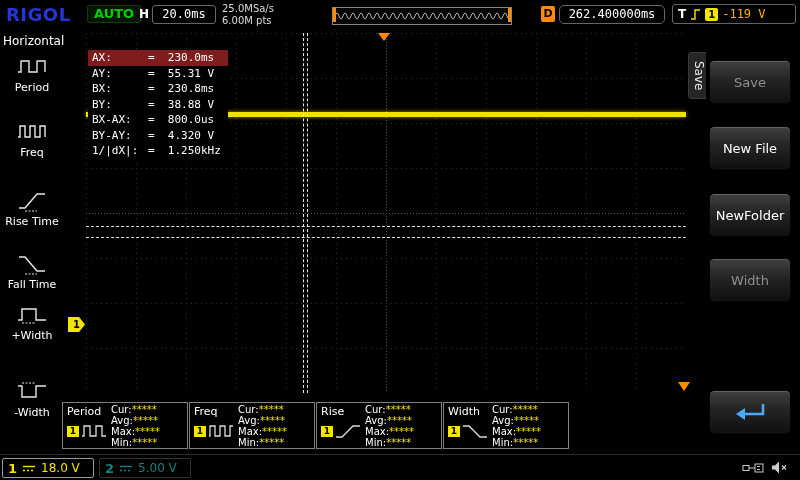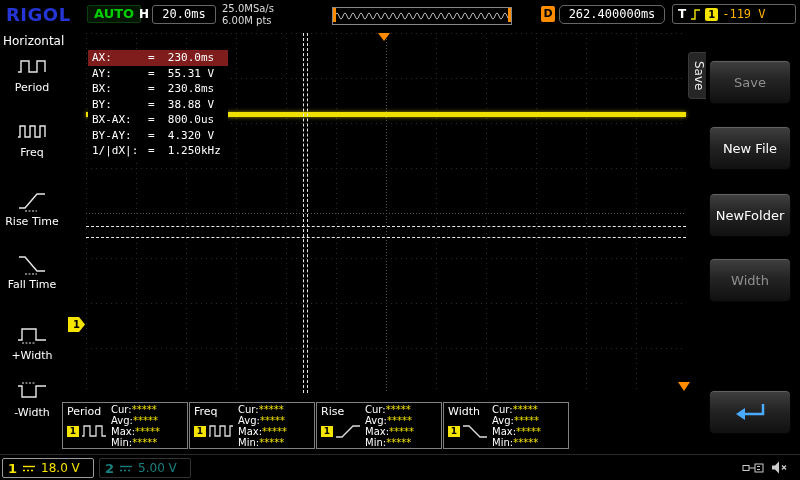--- a/index.html
+++ b/index.html
@@ -130,21 +130,21 @@
   </svg>
   <span class="lbl">Rise Time</span>
 </div>
 <div class="sb-item" style="top:253px">
   <svg width="30" height="22" viewBox="0 0 30 22">
     <path d="M2 4 H8 L20 18 H28" fill="none" stroke="#e8e8e8" stroke-width="1.4"></path>
     <path d="M8 21 H20" stroke="#e8e8e8" stroke-width="1" stroke-dasharray="2 1.5"></path>
   </svg>
   <span class="lbl">Fall Time</span>
 </div>
-<div class="sb-item" style="top:324px">
+<div class="sb-item" style="top:304px">
   <svg width="30" height="22" viewBox="0 0 30 22">
     <path d="M1 16 H5 V5 H19 V16 H29" fill="none" stroke="#e8e8e8" stroke-width="1.4"></path>
     <path d="M5 19 H19" stroke="#e8e8e8" stroke-width="1" stroke-dasharray="2 1.5"></path>
   </svg>
   <span class="lbl">+Width</span>
 </div>
 <div class="sb-item" style="top:381px">
   <svg width="30" height="22" viewBox="0 0 30 22">
     <path d="M1 5 H5 V16 H19 V5 H29" fill="none" stroke="#e8e8e8" stroke-width="1.4"></path>
     <path d="M5 2 H19" stroke="#e8e8e8" stroke-width="1" stroke-dasharray="2 1.5"></path>

